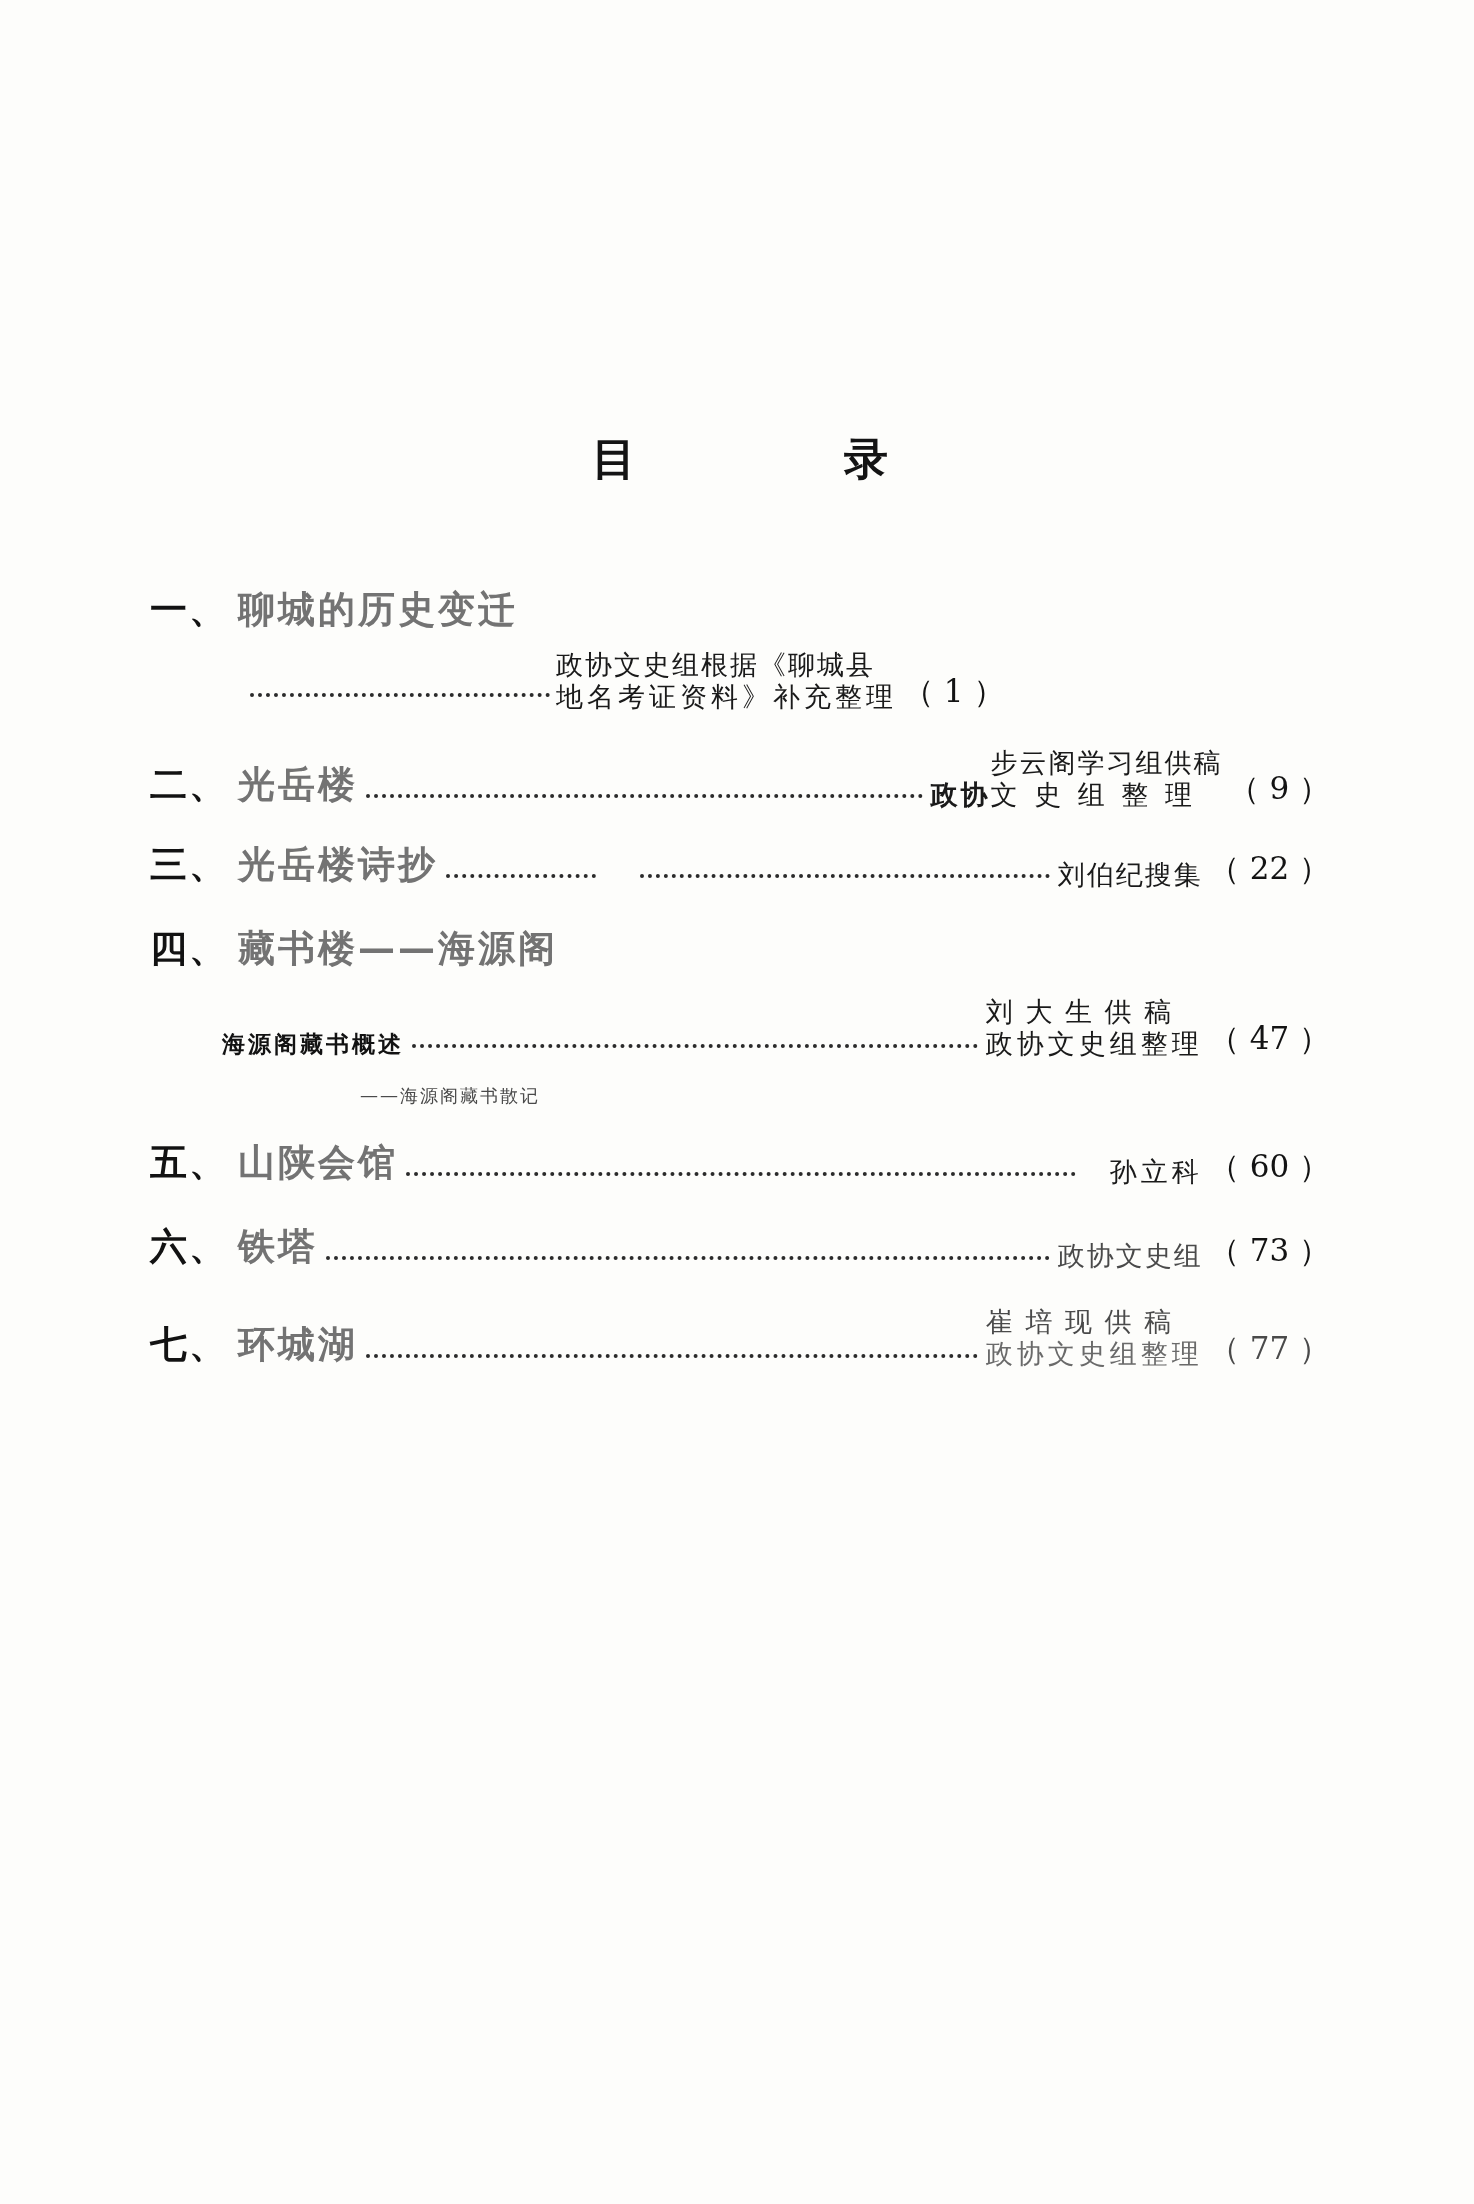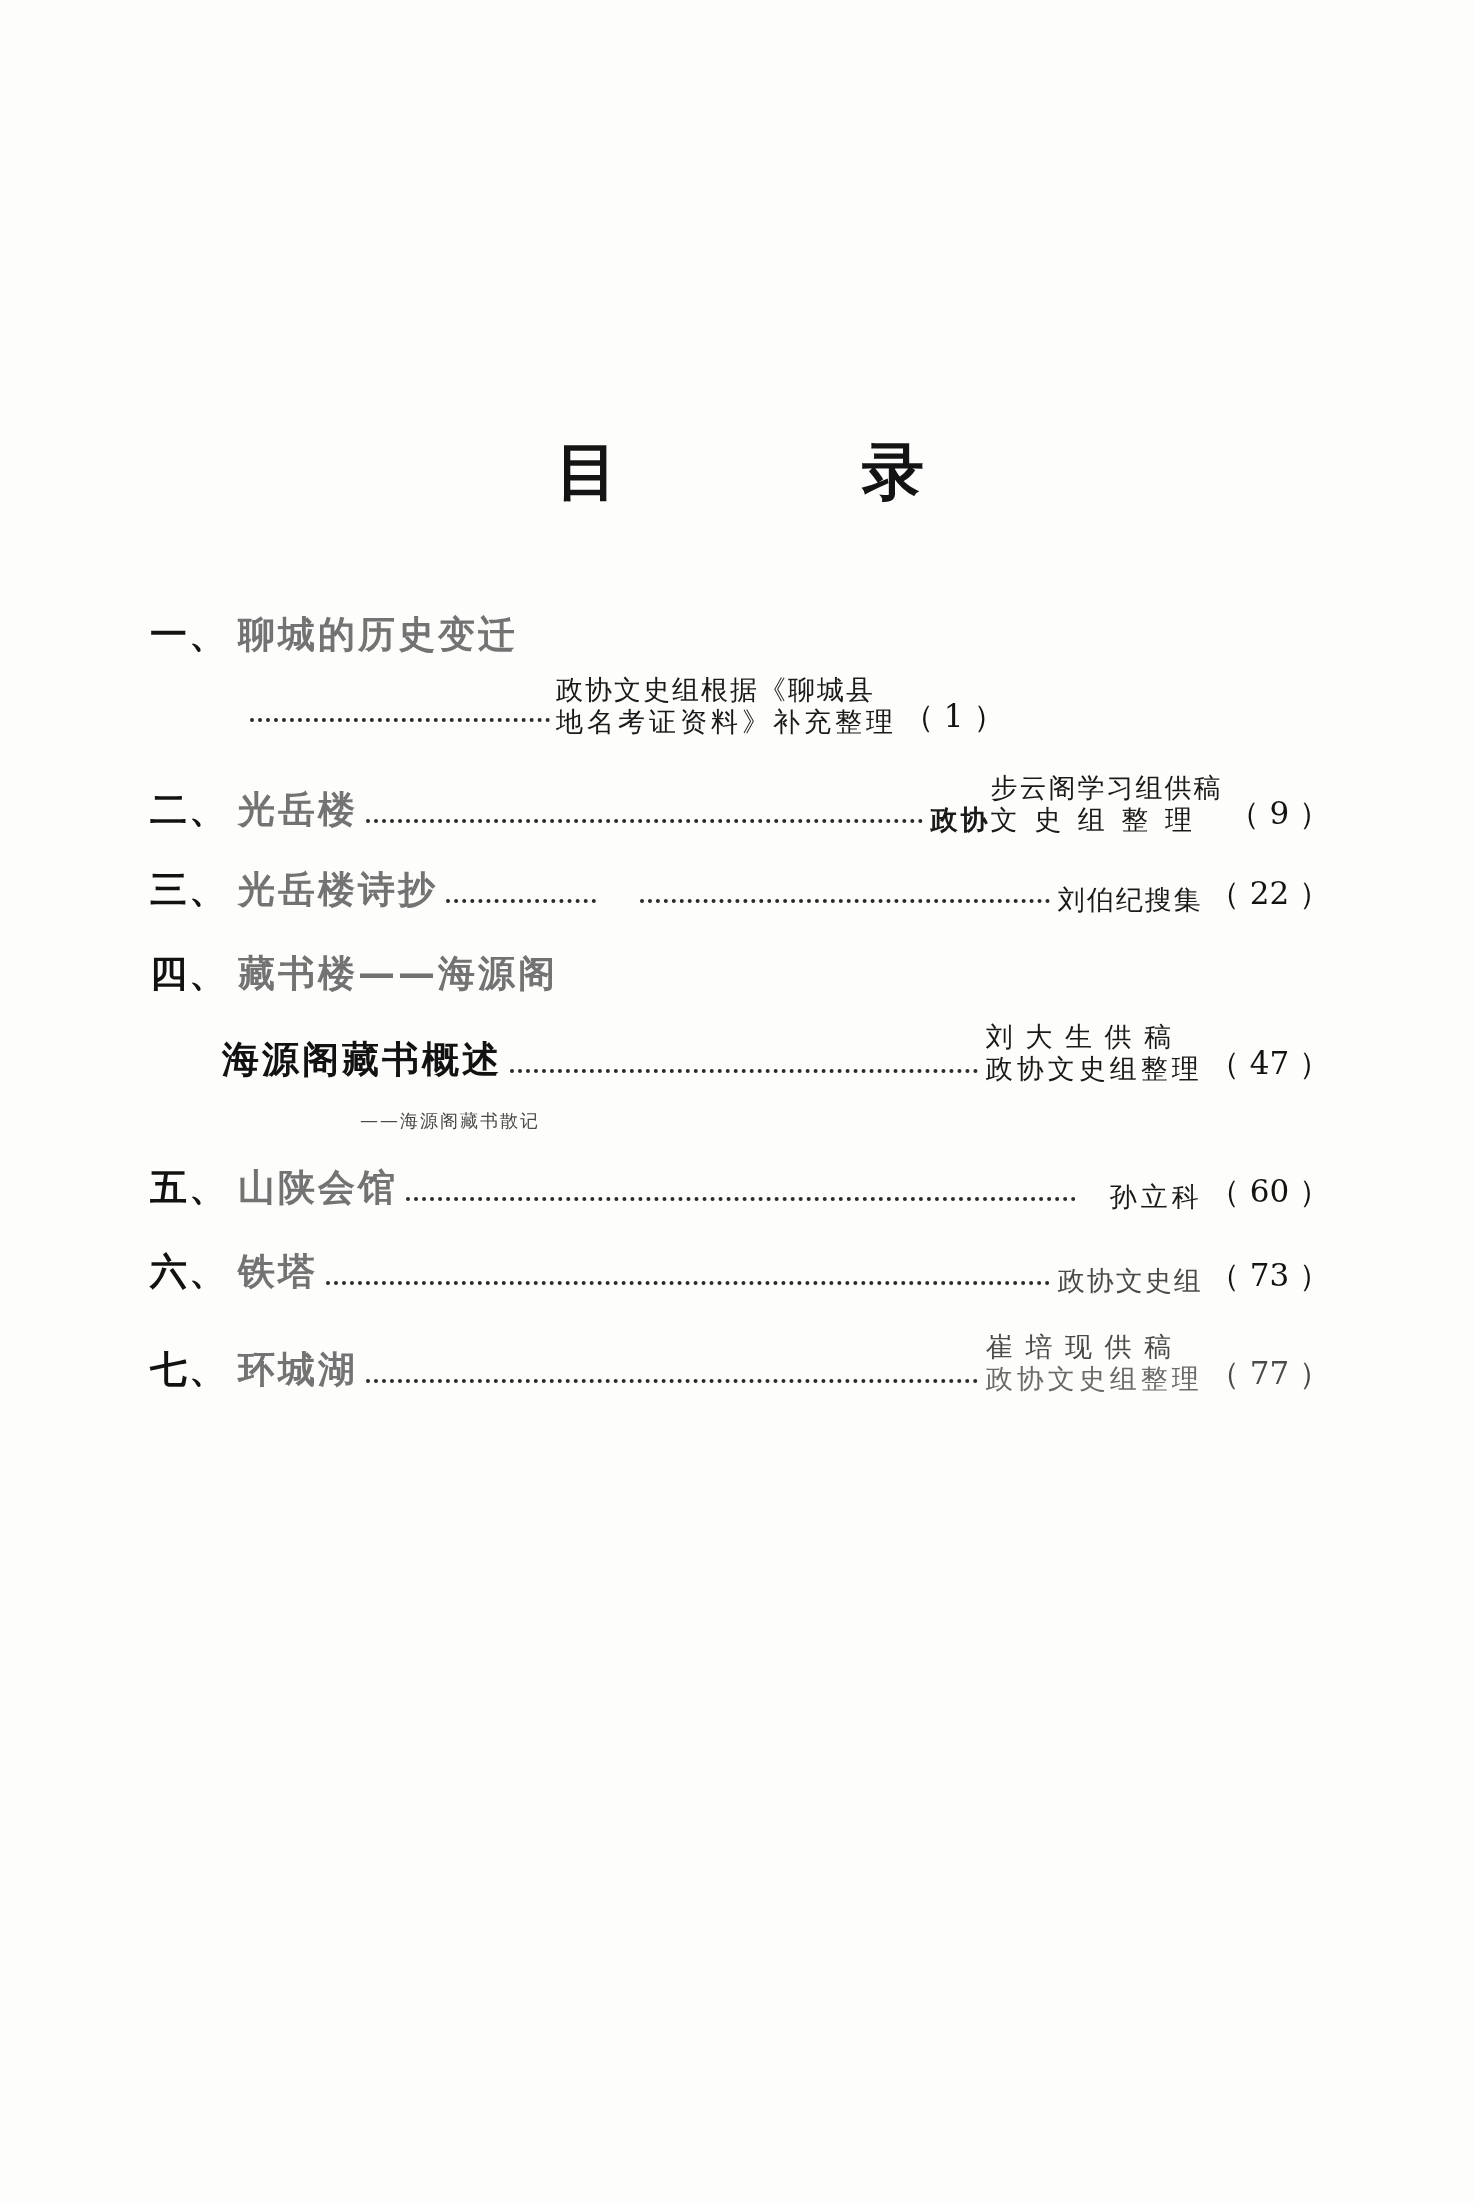--- a/index.html
+++ b/index.html
@@ -26,21 +26,21 @@
   .content {
     position: absolute;
     left: 150px;
     top: 0;
     width: 1180px;
     height: 2204px;
   }
 
   .toc-title {
     text-align: center;
-    font-size: 62px;
+    font-size: 44px;
     font-weight: 700;
     letter-spacing: 40px;
     padding-left: 40px;
     margin-top: 430px;
     color: #141414;
     font-family: "DejaVu Serif", "Liberation Serif", serif;
   }
 
   .entries {
     margin-top: 96px;
@@ -71,21 +71,21 @@
     font-size: 37px;
     font-weight: 700;
     letter-spacing: 3px;
     color: #737373;
     font-family: "DejaVu Serif", "Liberation Serif", serif;
     flex: 0 0 auto;
     margin-left: 10px;
   }
 
   .sub-title {
-    font-size: 37px;
+    font-size: 23px;
     font-weight: 700;
     letter-spacing: 3px;
     color: #121212;
     font-family: "DejaVu Serif", "Liberation Serif", serif;
     flex: 0 0 auto;
     margin-left: 72px;
   }
 
   .dots {
     flex: 1 1 auto;

